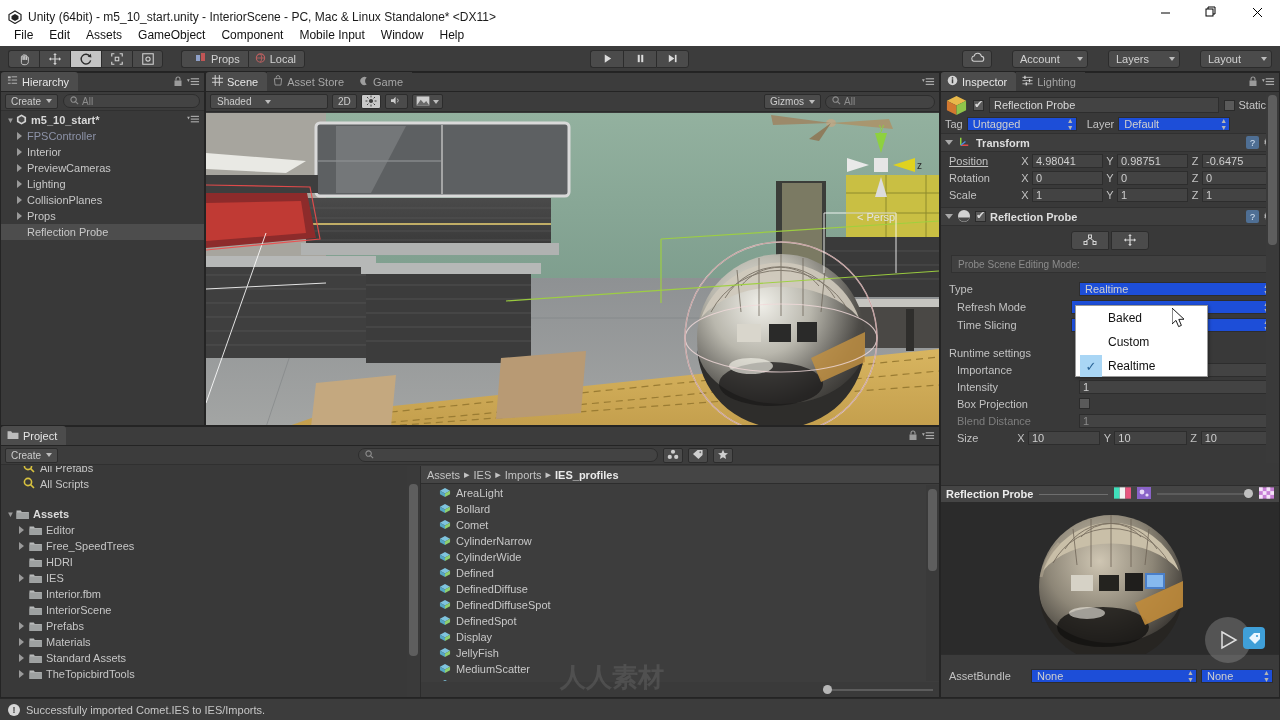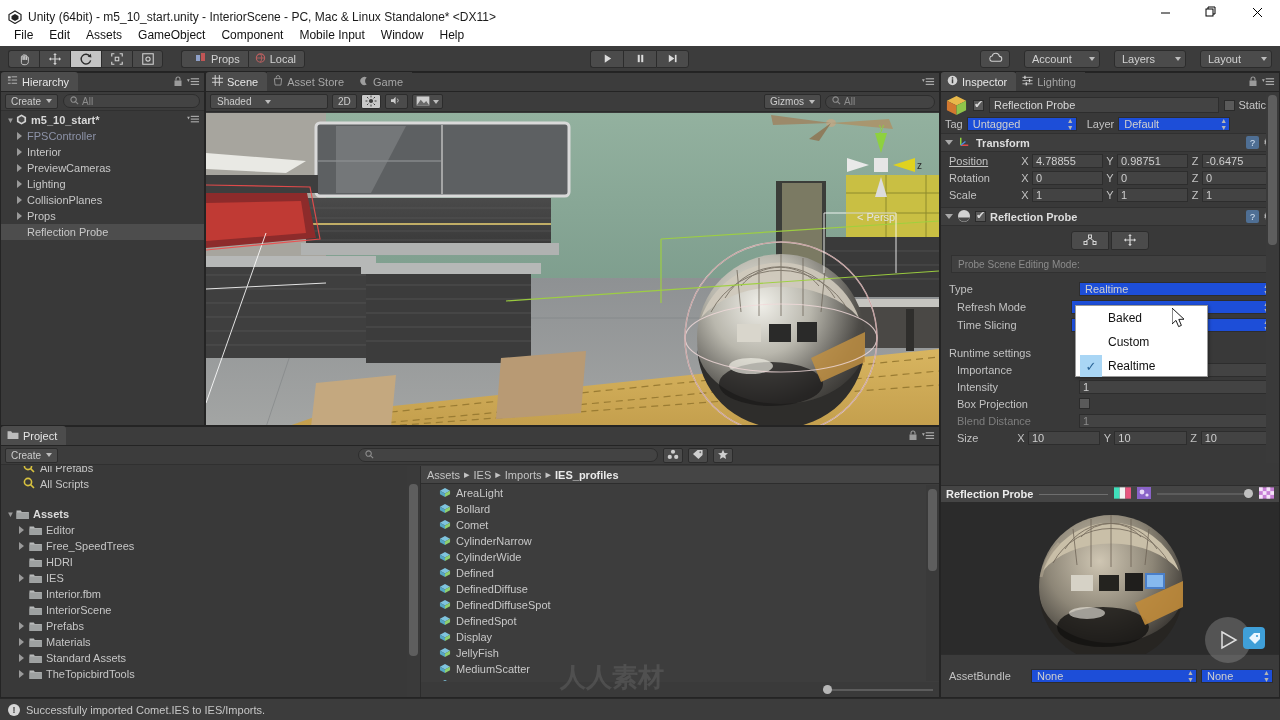--- a/index.html
+++ b/index.html
@@ -55,21 +55,21 @@
   .pbtn:first-child { border-radius:3px 0 0 3px; padding-left:14px;}
   .pbtn:last-child { border-right:1px solid #2c2c2c; border-radius:0 3px 3px 0; }
 
   .playgroup { position:absolute; left:590px; display:flex; }
   .playbtn { width:33px; height:18px; background:#4b4b4b; border:1px solid #2c2c2c;
              border-right:none; display:flex; align-items:center; justify-content:center;
              color:#dcdcdc; font-size:11px; }
   .playbtn:first-child { border-radius:3px 0 0 3px; }
   .playbtn:last-child { border-right:1px solid #2c2c2c; border-radius:0 3px 3px 0; }
 
-  .rightgroup { position:absolute; right:8px; display:flex; align-items:center; gap:14px; }
+  .rightgroup { position:absolute; right:8px; display:flex; align-items:center; gap:20px; }
   .cloudbtn { width:30px; height:18px; background:#4b4b4b; border:1px solid #2c2c2c;
               border-radius:3px; display:flex; align-items:center; justify-content:center; }
   .ddbtn { height:18px; background:#4b4b4b; border:1px solid #2c2c2c; border-radius:3px;
            display:flex; align-items:center; padding:0 4px 0 7px; color:#d2d2d2; font-size:11px;
            min-width:60px; justify-content:space-between; gap:10px; }
   .arrow-dn { width:0;height:0;border-left:3px solid transparent;border-right:3px solid transparent;
               border-top:4px solid #bdbdbd; }
 
   
   .panel { position:absolute; background:#393939; border:1px solid #242424; }
@@ -1191,21 +1191,21 @@
         <span class="title">Transform</span>
         <span style="flex:1"></span>
         <span class="helpico">?</span>
         <span class="gearico">⚙</span>
       </div>
 
       <div class="row">
         <span class="lbl" style="width:68px;text-decoration:underline;">Position</span>
         <span class="xyz">
           <span class="ax">X</span>
-          <span class="field vecfield">4.78855</span>
+          <span class="field vecfield">4.98041</span>
           <span class="ax">Y</span>
           <span class="field vecfield">0.98751</span>
           <span class="ax">Z</span>
           <span class="field vecfield">-0.6475</span>
         </span>
       </div>
       <div class="row">
         <span class="lbl" style="width:68px;">Rotation</span>
         <span class="xyz">
           <span class="ax">X</span>

